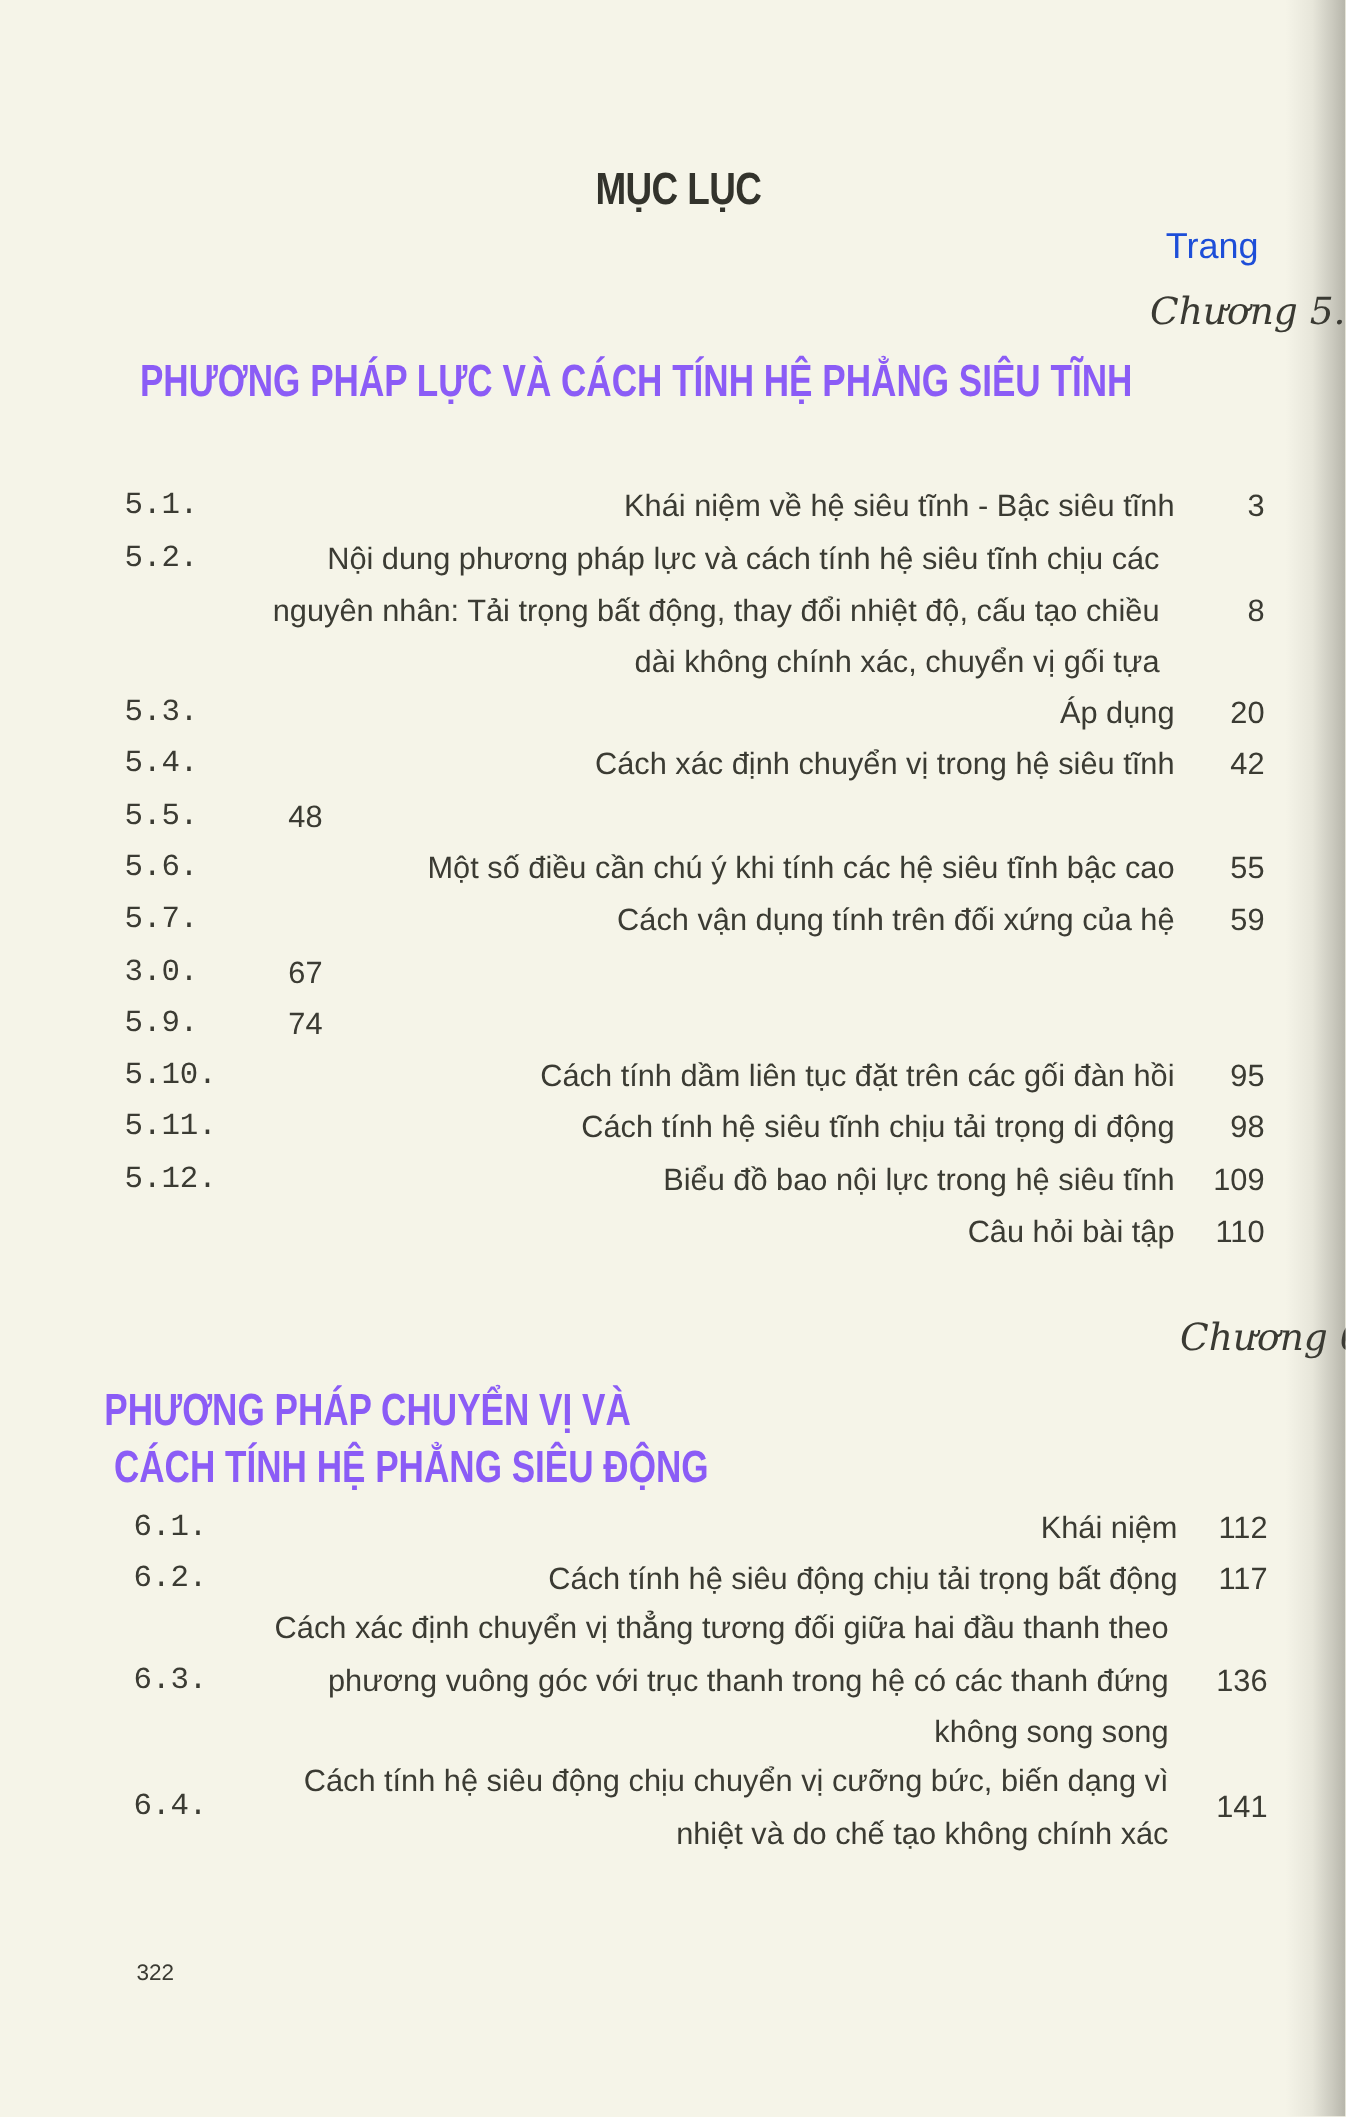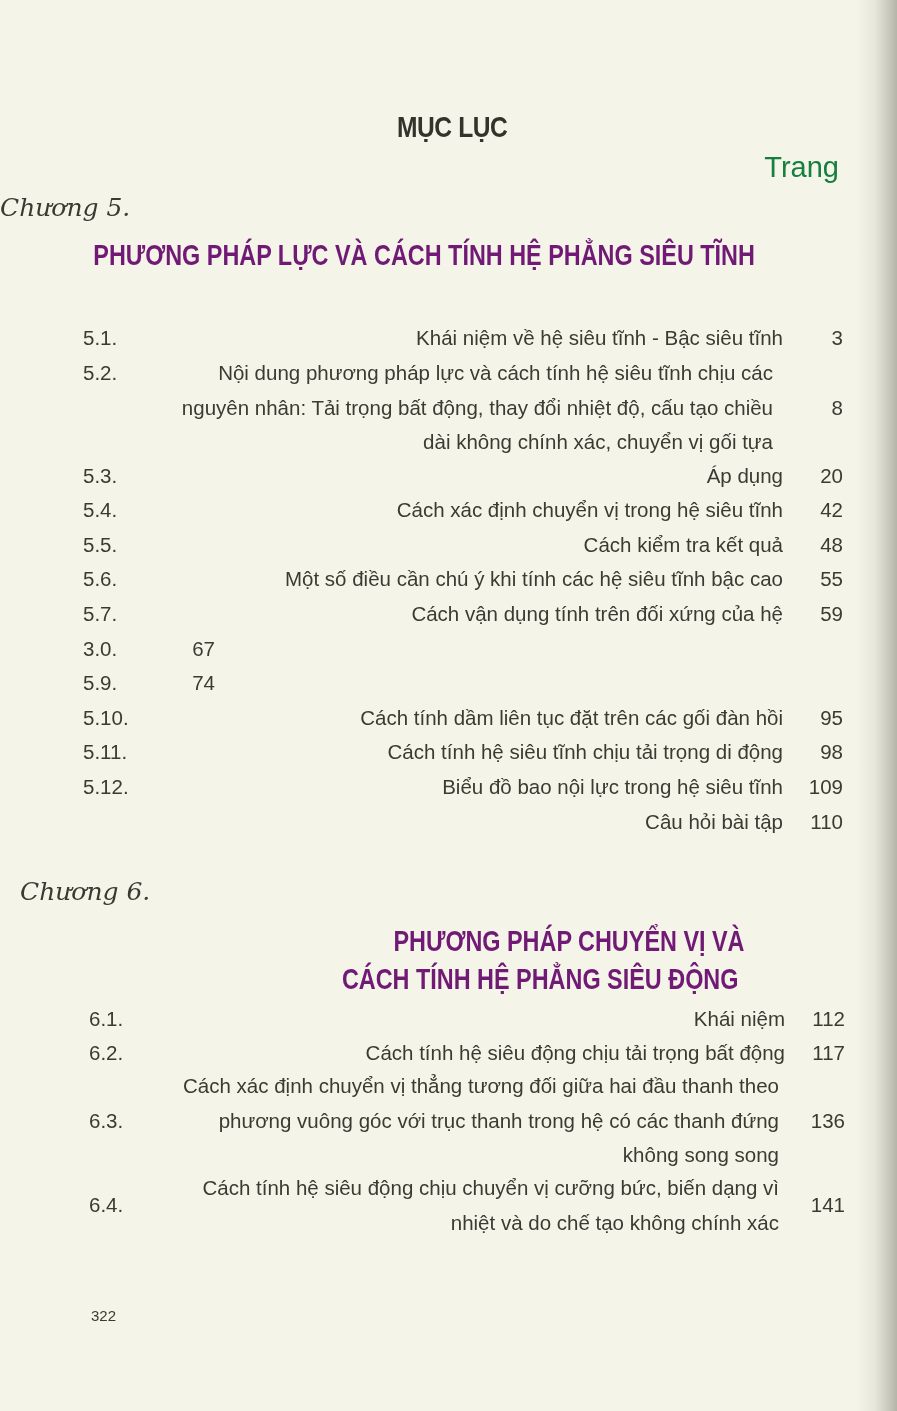--- a/index.html
+++ b/index.html
@@ -13,37 +13,37 @@
     position: absolute; top: 0; right: 0; width: 40px; height: 100%;
     background: linear-gradient(to right, rgba(245,244,232,0) 0%, rgba(225,224,212,0.7) 45%, #c9c8bd 80%, #b6b5aa 100%);
   }
   .toc-heading {
     position: absolute; left: 0; width: 897px; top: 110px; text-align: center;
     font-family: "Liberation Sans", sans-serif; font-weight: bold;
     font-size: 30px; letter-spacing: -0.5px; color: #33332c;
     transform: scaleX(0.82); transform-origin: 469px 0;
   }
   .trang-label {
-    position: absolute; right: 58px; top: 151px; font-size: 29px; color: #15803d;
+    position: absolute; right: 58px; top: 151px; font-size: 24px; color: #1d4ed8;
   }
   .chapter-label {
-    position: absolute; left: 0; width: 897px; text-align: left;
+    position: absolute; left: 0; width: 897px; text-align: right;
     font-family: "DejaVu Serif", serif; font-style: italic; font-size: 25px; color: #3a3a33;
   }
   .chapter-title {
-    position: absolute; left: 0; width: 774px; text-align: right;
+    position: absolute; left: 0; width: 774px; text-align: left;
     font-family: "Liberation Sans", sans-serif; font-weight: bold; font-size: 30px;
-    color: #701a75; line-height: 38px;
+    color: #8b5cf6; line-height: 38px;
   }
   .chapter-title span { display: inline-block; transform: scaleX(0.78); white-space: nowrap; }
   .toc-row {
     position: absolute; left: 83px; width: 760px; font-size: 20.5px; line-height: 34.5px;
     display: flex; color: #3b3b33;
   }
-  .toc-num { width: 72px; flex: none; }
+  .toc-num { width: 72px; flex: none; font-family: Liberation Mono, monospace; }
   .toc-text { flex: 1; text-align: right; }
   .toc-page { width: 60px; flex: none; text-align: right; }
   .toc-row.multi .toc-num, .toc-row.multi .toc-page { display: flex; align-items: center; }
   .toc-row.multi .toc-page { justify-content: flex-end; }
   .toc-row.c6 { left: 89px; width: 756px; }
   .page-number {
     position: absolute; left: 91px; top: 1307px; font-size: 15px; color: #3b3b33;
   }
 </style>
 </head>
@@ -74,21 +74,20 @@
   <span class="toc-text">Áp dụng</span>
   <span class="toc-page">20</span>
 </div>
 <div class="toc-row" style="top:493px">
   <span class="toc-num">5.4.</span>
   <span class="toc-text">Cách xác định chuyển vị trong hệ siêu tĩnh</span>
   <span class="toc-page">42</span>
 </div>
 <div class="toc-row" style="top:528px">
   <span class="toc-num">5.5.</span>
-  <span class="toc-text">Cách kiểm tra kết quả</span>
   <span class="toc-page">48</span>
 </div>
 <div class="toc-row" style="top:562px">
   <span class="toc-num">5.6.</span>
   <span class="toc-text">Một số điều cần chú ý khi tính các hệ siêu tĩnh bậc cao</span>
   <span class="toc-page">55</span>
 </div>
 <div class="toc-row" style="top:597px">
   <span class="toc-num">5.7.</span>
   <span class="toc-text">Cách vận dụng tính trên đối xứng của hệ</span>

